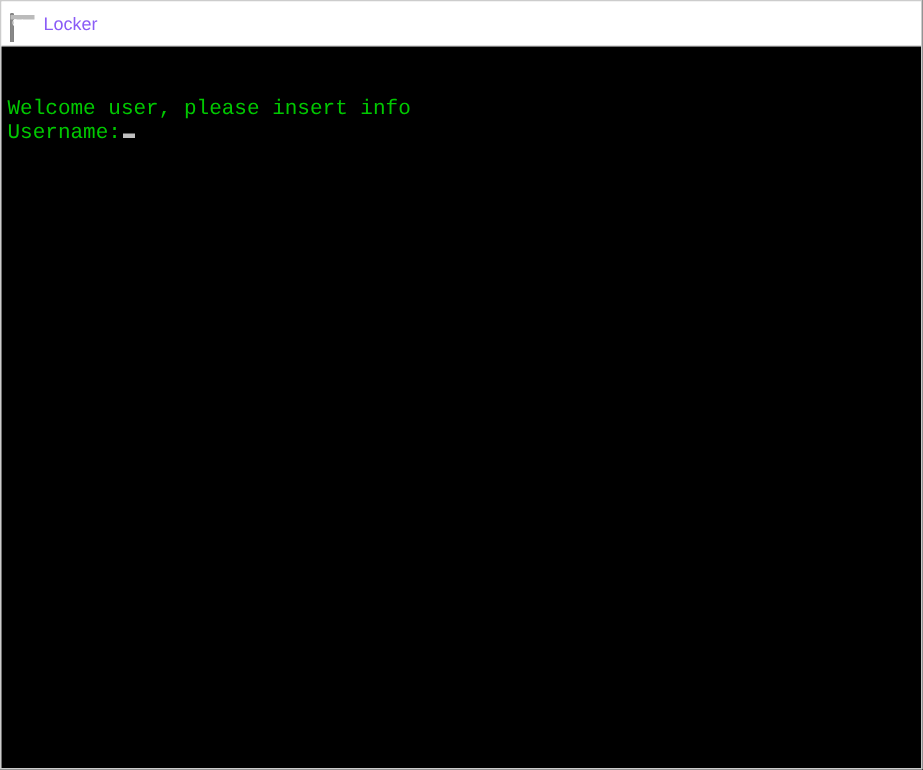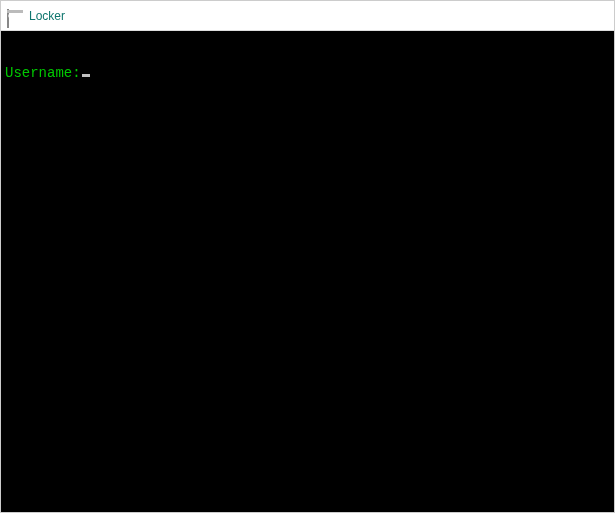--- a/index.html
+++ b/index.html
@@ -57,21 +57,21 @@
       top: 4px;
       left: 1px;
       color: #fff;
       font-size: 6px;
       font-family: monospace;
       line-height: 6px;
       letter-spacing: -0.5px;
     }
     .titlebar-title {
       font-size: 12px;
-      color: #0f766e;
+      color: #8b5cf6;
     }
     .terminal {
       flex: 1;
       background: #000000;
       padding: 2px 4px;
       font-family: "Consolas", "Courier New", monospace;
       font-size: 14px;
       line-height: 16px;
       color: #00c800;
       white-space: pre;
@@ -107,15 +107,15 @@
 <div class="window">
   <div class="titlebar">
     <span class="titlebar-icon">
       <span class="icon-box"></span>
       <span class="icon-header"></span>
       <span class="icon-text">C:\.</span>
     </span>
     <span class="titlebar-title">Locker</span>
   </div>
   <div class="terminal">
-    <span class="prompt-line"><span>Username:</span><span></span><span class="cursor"></span></span>
+    <span class="terminal-line">Welcome user, please insert info</span><span class="prompt-line"><span>Username:</span><span></span><span class="cursor"></span></span>
   </div>
 </div>
 
 </body></html>

